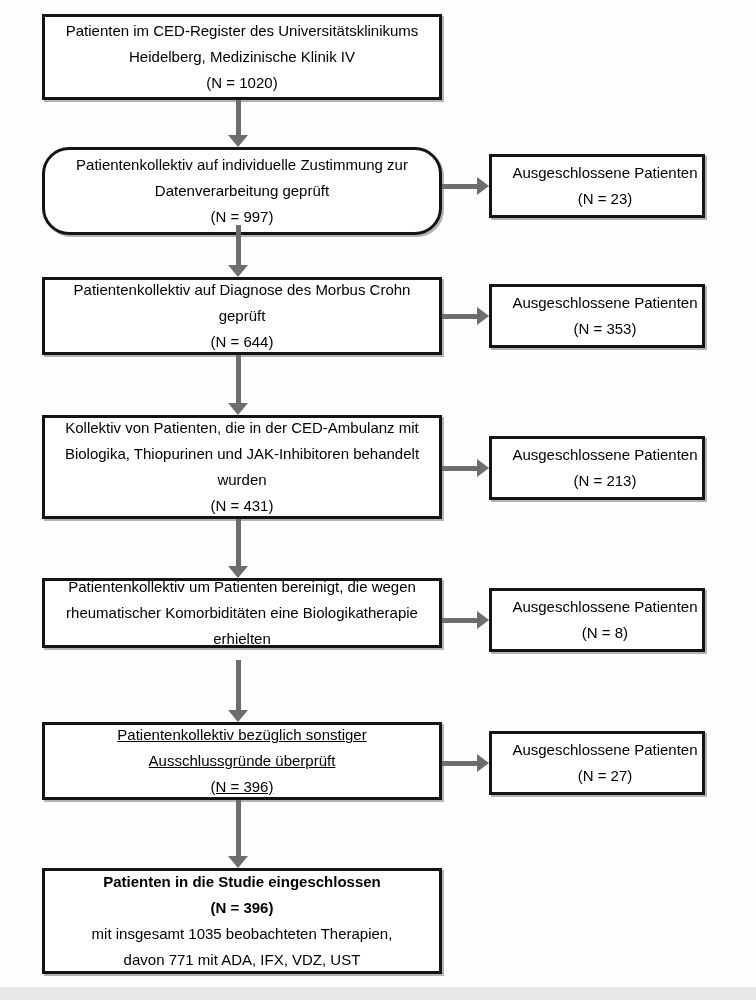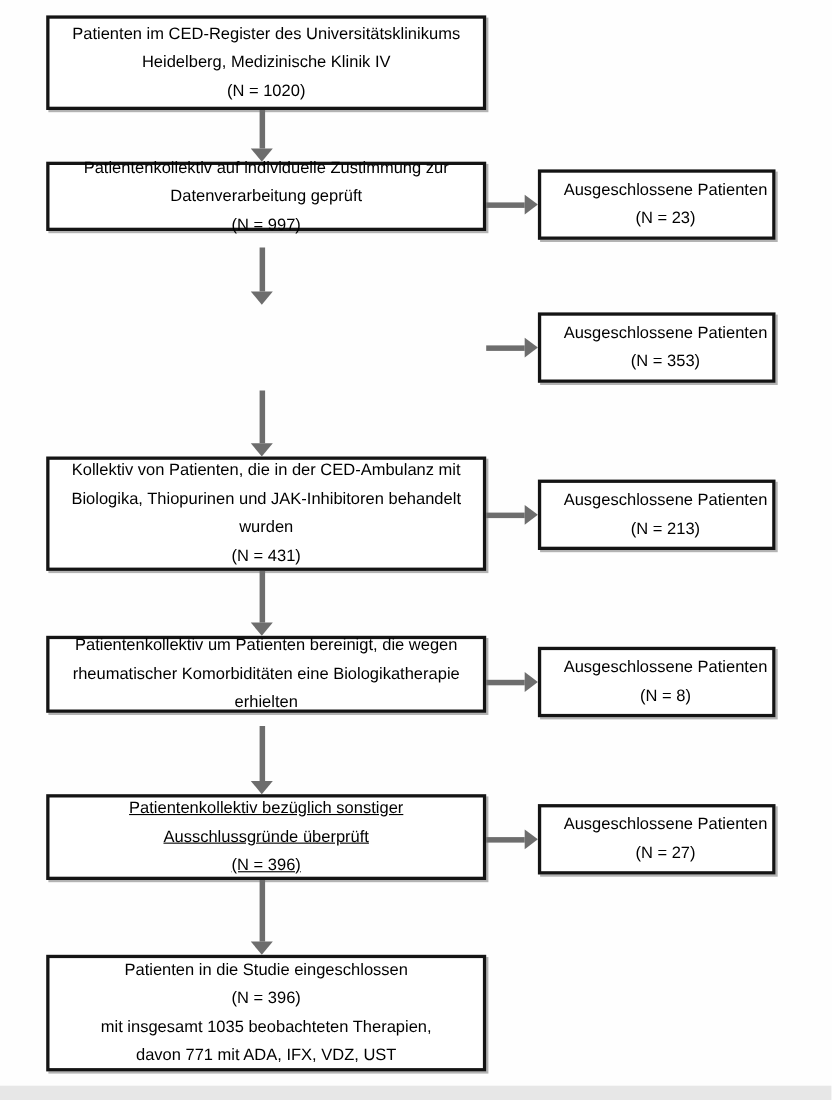--- a/index.html
+++ b/index.html
@@ -23,21 +23,21 @@
     justify-content: center;
     align-items: center;
     text-align: center;
     font-size: 15px;
     line-height: 26px;
     white-space: pre-line;
     padding-left: 16px;
   }
   .main-box { left: 42px; width: 400px; padding: 0 2px; }
   .excl-box { left: 489px; width: 216px; height: 64px; }
-  .bold { font-weight: normal; }
+  .bold { font-weight: bold; }
   
   .v-arrow { position: absolute; width: 20px; }
   .v-arrow .stem {
     position: absolute; left: 8px; top: 0; width: 5px;
     height: calc(100% - 12px); background: #6d6d6d;
   }
   .v-arrow .head {
     position: absolute; left: 0; bottom: 0; width: 0; height: 0;
     border-left: 10px solid transparent;
     border-right: 10px solid transparent;
@@ -62,24 +62,27 @@
 </style>
 </head>
 <body>
 
 <div id="page">
 
   <div class="box main-box" style="top:14px;height:86px;">Patienten im CED-Register des Universitätsklinikums
 Heidelberg, Medizinische Klinik IV
 (N = 1020)</div>
 
-  <div class="box main-box" style="top:147px;height:63px;">Patientenkollektiv auf individuelle Zustimmung zur
+  <div class="box main-box" style="top:147px;height:88px;border-radius:27px;">Patientenkollektiv auf individuelle Zustimmung zur
 Datenverarbeitung geprüft
 (N = 997)</div>
 
+  <div class="box main-box" style="top:277px;height:78px;">Patientenkollektiv auf Diagnose des Morbus Crohn
+geprüft
+(N = 644)</div>
 
   <div class="box main-box" style="top:415px;height:104px;">Kollektiv von Patienten, die in der CED-Ambulanz mit
 Biologika, Thiopurinen und JAK-Inhibitoren behandelt
 wurden
 (N = 431)</div>
 
   <div class="box main-box" style="top:578px;height:70px;">Patientenkollektiv um Patienten bereinigt, die wegen
 rheumatischer Komorbiditäten eine Biologikatherapie
 erhielten</div>
 

